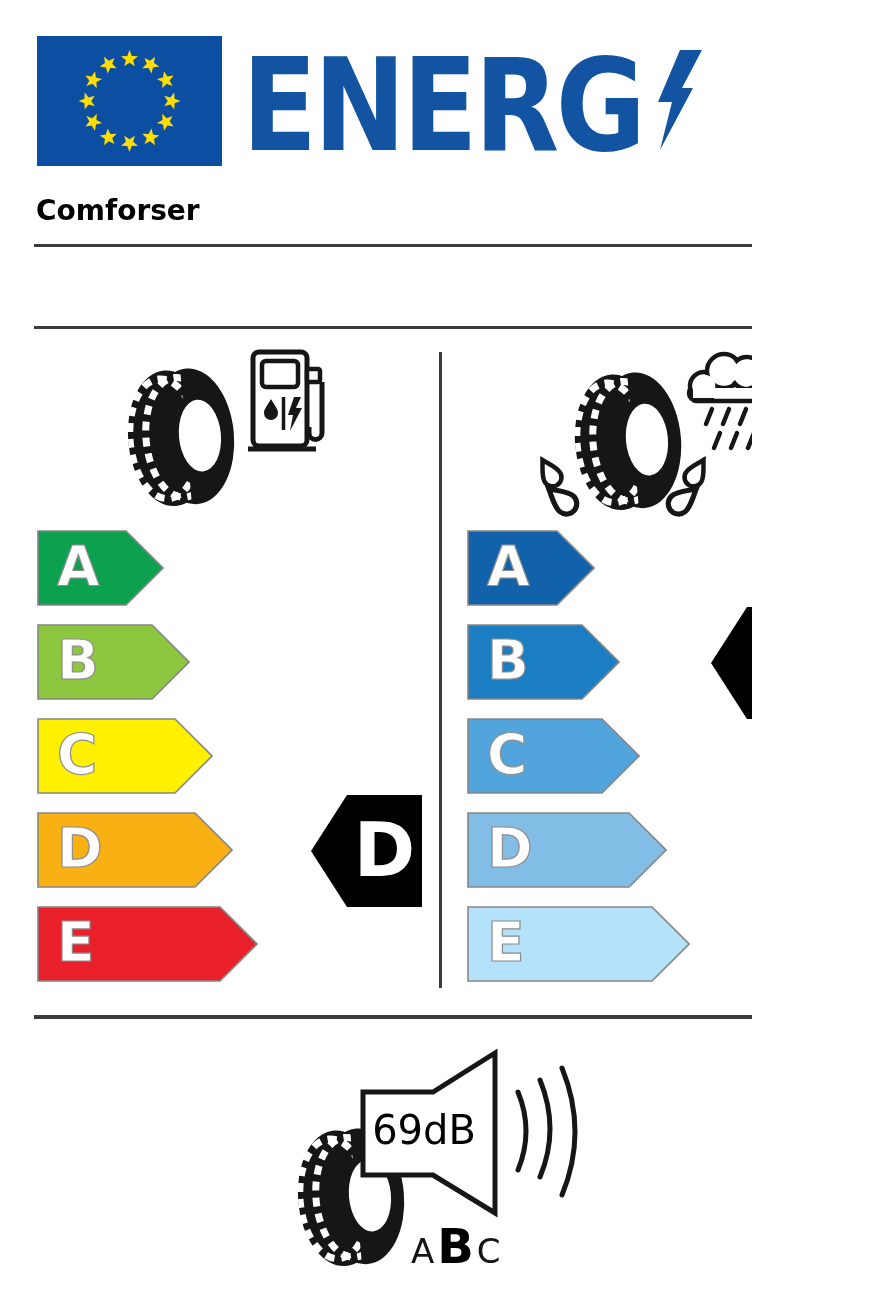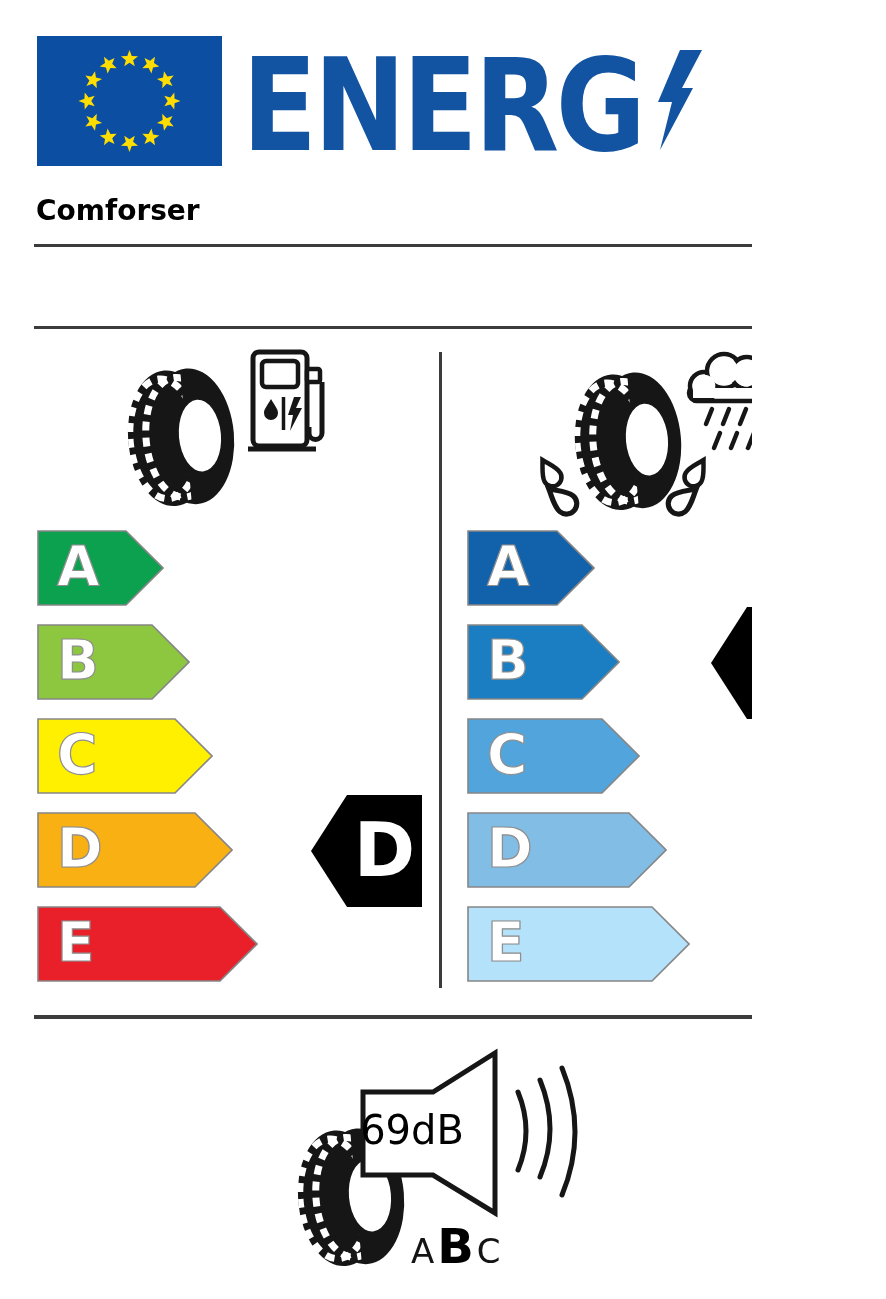--- a/index.html
+++ b/index.html
@@ -27,21 +27,21 @@
     font-size:55px;font-weight:bold;color:#fff;line-height:1;
     -webkit-text-stroke:1.2px #8f8f8f;text-shadow:0 0 1px #8a8a8a;
   }
   .indicator{position:absolute;width:113px;height:114px;}
   .indicator-letter{
     position:absolute;left:37px;width:75px;top:50%;transform:translateY(-52%);
     text-align:center;font-size:74px;font-weight:bold;color:#fff;line-height:1;
   }
   
   .db-box{
-    position:absolute;left:356px;top:1108px;width:112px;text-align:center;
+    position:absolute;left:368px;top:1108px;width:112px;text-align:center;
     font-size:40px;color:#000;line-height:44px;
   }
   .abc{
     position:absolute;left:411px;top:1222px;display:flex;align-items:baseline;gap:3px;
   }
   .abc .n{font-size:34px;color:#141414;line-height:1;}
   .abc .nb{font-size:48px;font-weight:bold;color:#000;line-height:1;}
   svg{display:block;}
 </style>
 </head>

